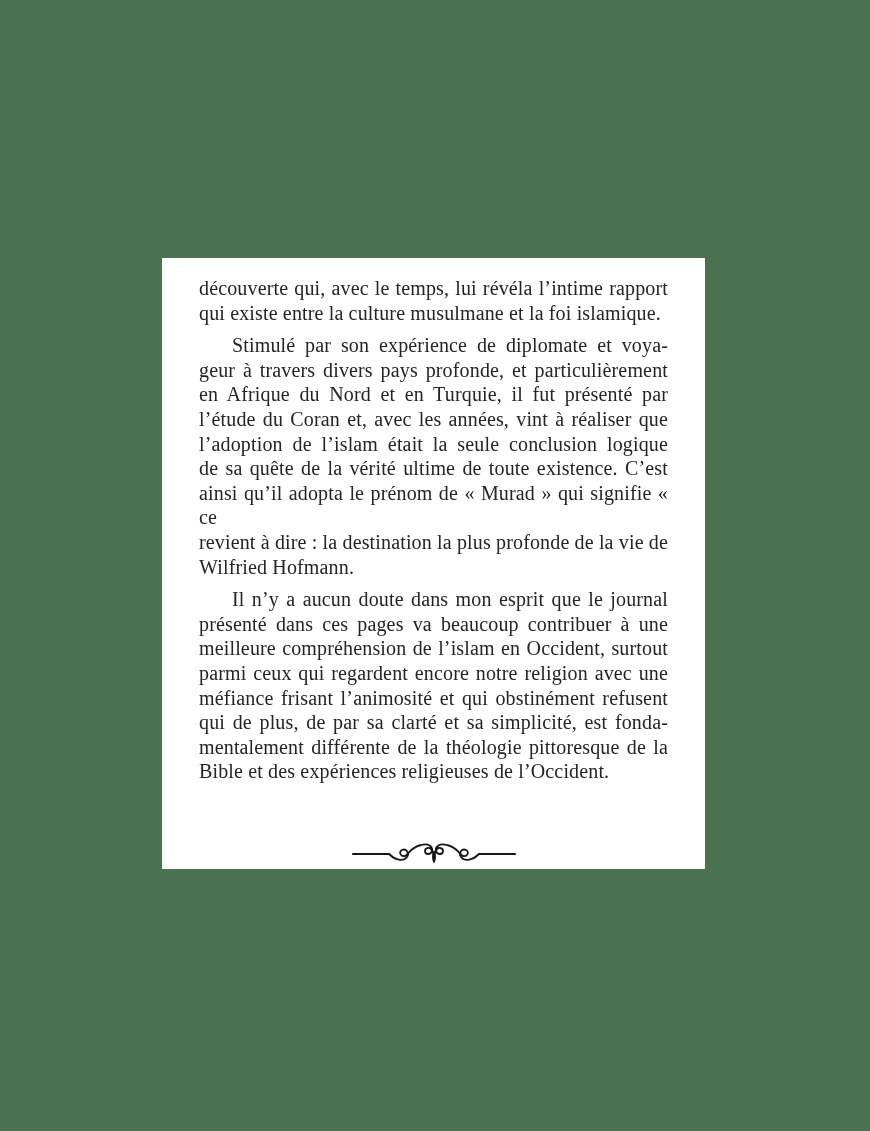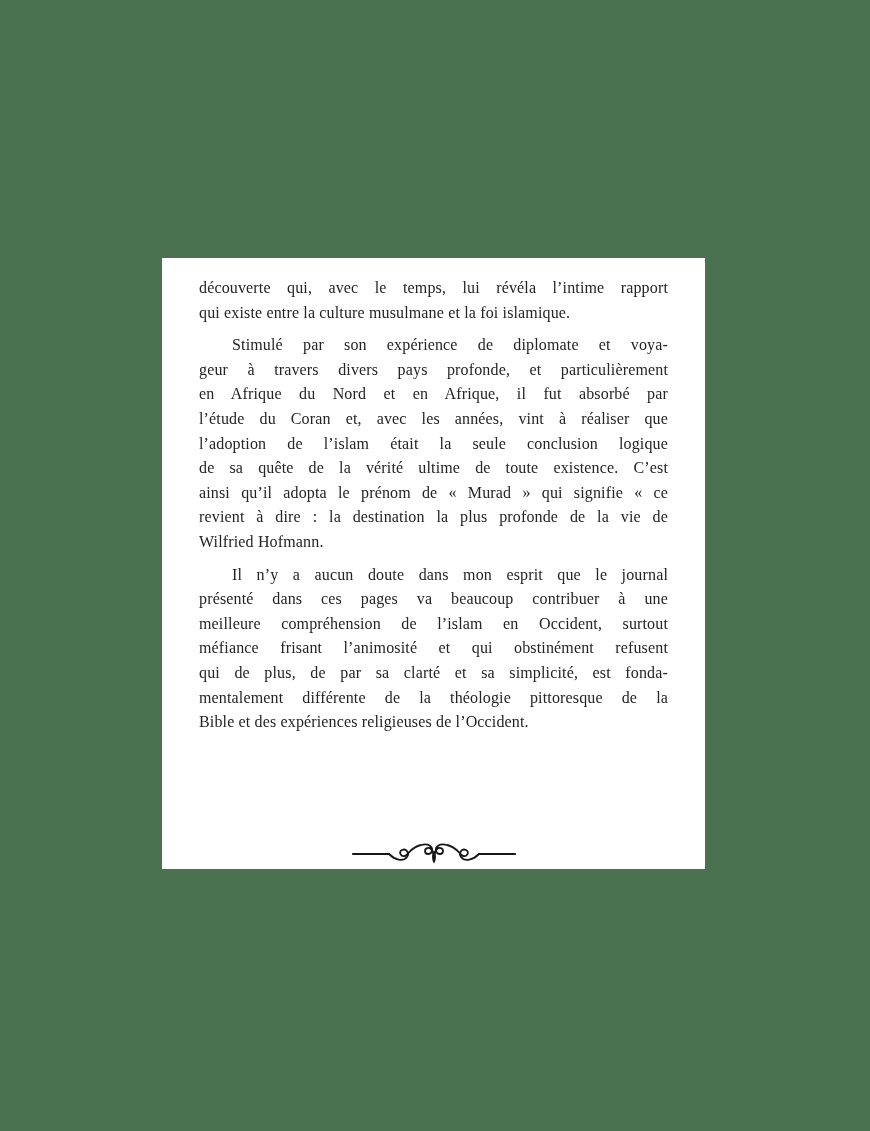--- a/index.html
+++ b/index.html
@@ -17,21 +17,21 @@
   .book-page{
     position:absolute;
     left:162px; top:258px;
     width:543px; height:611px;
     background:var(--page-bg);
   }
   .page-text{
     position:absolute;
     left:37px; right:37px; top:18px;
     color:var(--text);
-    font-size:16px;
+    font-size:20px;
     line-height:24.6px;
     letter-spacing:0.15px;
   }
   .para{margin-top:8px;}
   .para:first-child{margin-top:0;}
   .para.indent .line:first-child{text-indent:33px;}
   .line{
     text-align:justify;
     text-align-last:justify;
   }
@@ -53,32 +53,33 @@
 
 <div class="book-page">
   <div class="page-text">
       <div class="para">
         <div class="line">découverte qui, avec le temps, lui révéla l’intime rapport</div>
         <div class="line last">qui existe entre la culture musulmane et la foi islamique.</div>
       </div>
       <div class="para indent">
         <div class="line">Stimulé par son expérience de diplomate et voya-</div>
         <div class="line">geur à travers divers pays profonde, et particulièrement</div>
-        <div class="line">en Afrique du Nord et en Afrique, il fut absorbé par</div>
+        <div class="line">en Afrique du Nord et en Turquie, il fut présenté par</div>
         <div class="line">l’étude du Coran et, avec les années, vint à réaliser que</div>
         <div class="line">l’adoption de l’islam était la seule conclusion logique</div>
         <div class="line">de sa quête de la vérité ultime de toute existence. C’est</div>
         <div class="line">ainsi qu’il adopta le prénom de « Murad » qui signifie « ce</div>
         <div class="line">revient à dire : la destination la plus profonde de la vie de</div>
         <div class="line last">Wilfried  Hofmann.</div>
       </div>
       <div class="para indent">
         <div class="line">Il n’y a aucun doute dans mon esprit que le journal</div>
         <div class="line">présenté dans ces pages va beaucoup contribuer à une</div>
         <div class="line">meilleure compréhension de l’islam en Occident, surtout</div>
+        <div class="line">parmi ceux qui regardent encore notre religion avec une</div>
         <div class="line">méfiance frisant l’animosité et qui obstinément refusent</div>
         <div class="line">qui de plus, de par sa clarté et sa simplicité, est fonda-</div>
         <div class="line">mentalement différente de la théologie pittoresque de la</div>
         <div class="line last">Bible et des expériences religieuses de l’Occident.</div>
       </div>
     </div>
 
   <div class="ornament">
     <svg viewBox="0 0 166 26" xmlns="http://www.w3.org/2000/svg" aria-hidden="true">
       <g id="fl-half" fill="none" stroke="var(--ink)" stroke-width="1.8" stroke-linecap="round">

